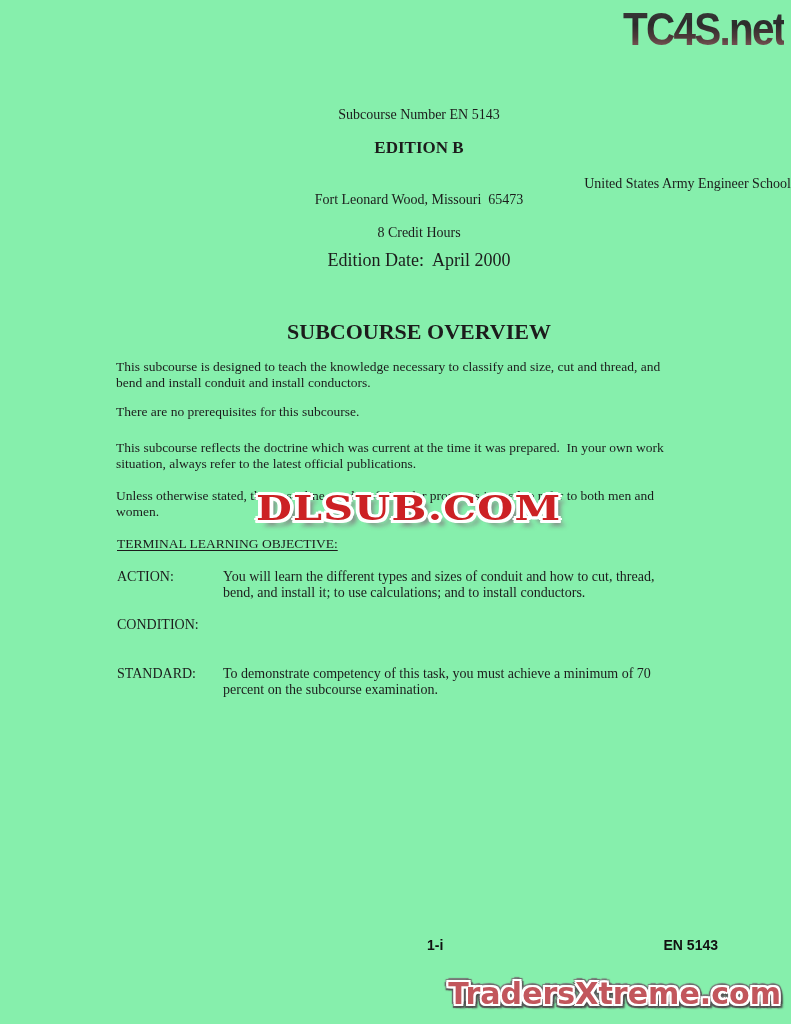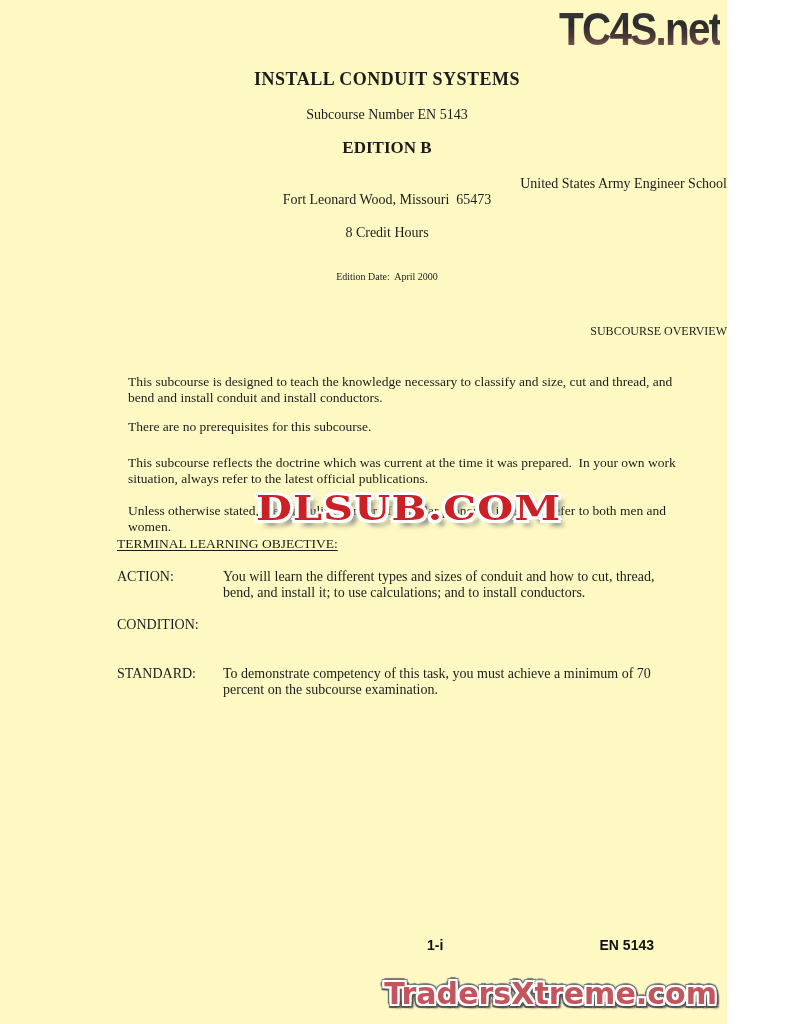--- a/index.html
+++ b/index.html
@@ -1,40 +1,40 @@
 <!DOCTYPE html>
 <html><head>
 <meta charset="utf-8">
 <style>
   html,body{margin:0;padding:0;background:#ffffff;}
   .page{
     position:relative;
-    width:727px;height:1024px;
-    background:#fef9c3;
+    width:791px;height:1024px;
+    background:#86efac;
     font-family:"Liberation Serif", serif;
     color:#1c1c1c;
     overflow:hidden;
   }
   
   .hline{
     position:absolute;left:47px;right:0;
     text-align:center;white-space:pre-wrap;line-height:17px;
   }
   .doc-title   {top:71px;  font-size:18px; font-weight:bold; letter-spacing:.5px;}
   .subnum      {top:106px; font-size:14px;}
   .edition     {top:139px; font-size:17px; font-weight:bold;}
   .school1     {top:175px; font-size:14px;text-align:right;}
   .school2     {top:191px; font-size:14px;}
   .credit      {top:224px; font-size:14px;}
-  .eddate      {top:268px; font-size:10px;}
-  .ovh         {top:323px; font-size:12px; font-weight:normal;text-align:right;}
+  .eddate      {top:252px; font-size:18px;}
+  .ovh         {top:323px; font-size:22px; font-weight:bold;}
   
   .para{
-    position:absolute;left:128px;width:645px;
-    font-size:13.5px;line-height:16px;white-space:pre-wrap;margin-top:15px;
+    position:absolute;left:116px;width:645px;
+    font-size:13.5px;line-height:16px;white-space:pre-wrap;
   }
   .p1{top:359px}.p2{top:404px}.p3{top:440px}.p4{top:488px}
   .tloh{
     position:absolute;left:117px;top:536px;
     font-size:13.5px;line-height:16px;
     text-decoration:underline;text-underline-offset:2px;
   }
   .tlo-item{position:absolute;left:117px;width:660px;font-size:14px;line-height:16px;}
   .tlo-item .lbl{position:absolute;left:0;top:0;}
   .tlo-item .txt{margin-left:106px;white-space:pre-wrap;}
@@ -87,21 +87,20 @@
        0 4px 1px #555, 4px 0 1px #555, -4px 0 1px #666, 0 -4px 1px #7a7a7a;
   }
 </style>
 </head>
 <body>
 
 <div class="page">
 
   <div class="wm-top">TC4S.net</div>
 
-  <div class="hline doc-title">INSTALL CONDUIT SYSTEMS</div>
   <div class="hline subnum">Subcourse Number EN 5143</div>
   <div class="hline edition">EDITION B</div>
   <div class="hline school1">United States Army Engineer School</div>
   <div class="hline school2">Fort Leonard Wood, Missouri  65473</div>
   <div class="hline credit">8 Credit Hours</div>
   <div class="hline eddate">Edition Date:  April 2000</div>
 
   <div class="hline ovh">SUBCOURSE OVERVIEW</div>
 
   <div class="para p1">This subcourse is designed to teach the knowledge necessary to classify and size, cut and thread, and

